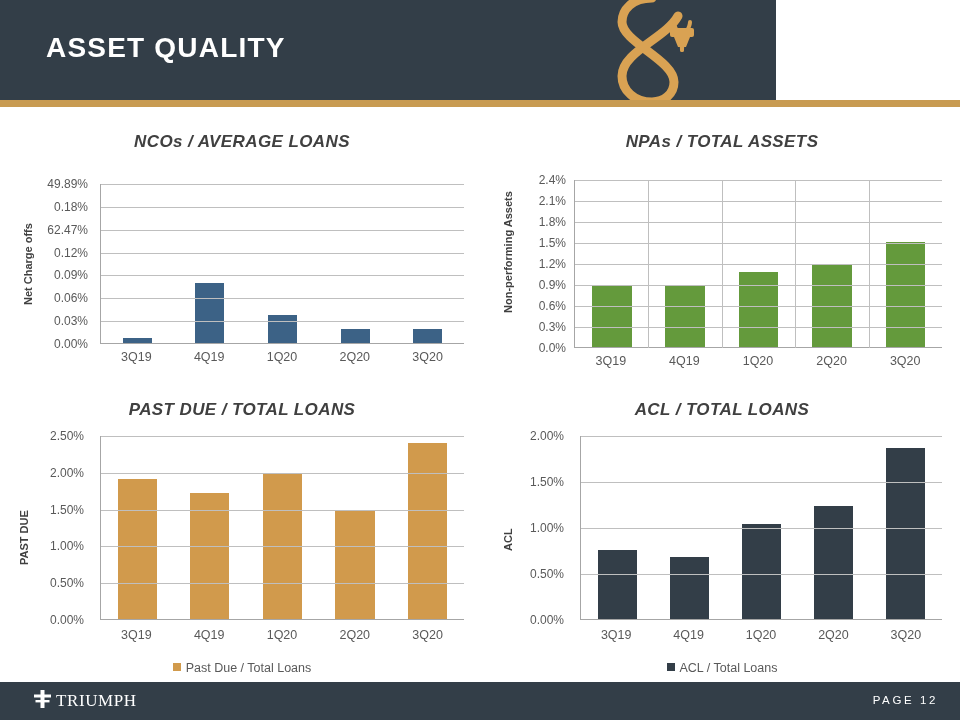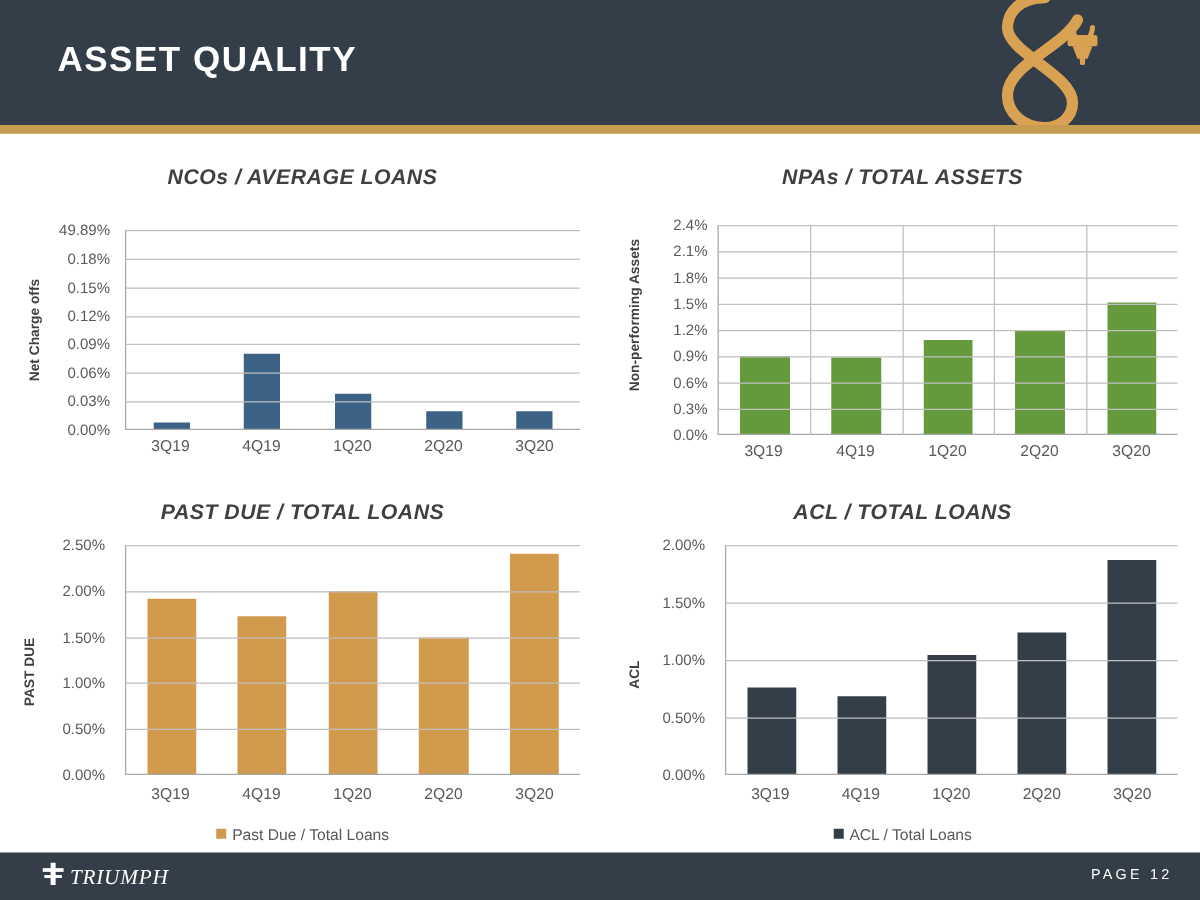--- a/index.html
+++ b/index.html
@@ -1,20 +1,20 @@
 <!DOCTYPE html>
 <html><head>
 <meta charset="utf-8">
 <style>
   html,body{margin:0;padding:0;}
   body{width:960px;height:720px;background:#ffffff;font-family:"Liberation Sans",sans-serif;overflow:hidden;}
   .slide{position:relative;width:960px;height:720px;background:#fff;}
 
   
-  .header{position:absolute;left:0;top:0;width:960px;height:100px;background:#333E48;overflow:hidden;}
+  .header{position:absolute;left:0;top:0;width:776px;height:100px;background:#333E48;overflow:hidden;}
   .header-rule{position:absolute;left:0;top:100px;width:960px;height:7px;background:#C89B52;}
   .slide-title{position:absolute;left:46px;top:32px;color:#FFFFFF;font-size:28px;font-weight:bold;letter-spacing:1.2px;}
   .amp-wrap{position:absolute;right:58px;top:-6px;width:140px;height:112px;}
   .amp-wrap svg{display:block;}
 
   
   .chart{position:absolute;}
   .chart-title{position:absolute;left:0;right:0;top:0;text-align:center;font-size:17px;font-weight:bold;color:#404040;letter-spacing:.4px;white-space:nowrap;font-style:italic;}
   .plot-wrap{position:absolute;}
   .yaxis-title{position:absolute;font-size:11px;font-weight:bold;color:#404040;
@@ -31,21 +31,21 @@
   .bar.narrow{width:40%;}
   .xlabels{position:absolute;left:0;right:0;display:flex;}
   .xlabel{flex:1;text-align:center;font-size:12.5px;color:#595959;}
   .legend{position:absolute;left:0;right:0;text-align:center;font-size:12.5px;color:#595959;}
   .legend-swatch{display:inline-block;width:8px;height:8px;vertical-align:middle;margin-right:5px;position:relative;top:-1px;}
   .legend-label{vertical-align:middle;}
 
   
   .footer{position:absolute;left:0;bottom:0;width:960px;height:38px;background:#333E48;}
   .logo{position:absolute;left:34px;top:8px;display:flex;align-items:center;gap:5px;}
-  .logo-word{color:#FFFFFF;font-family:"Liberation Serif",serif;font-size:17px;letter-spacing:.6px;font-style:italic;}
+  .logo-word{color:#FFFFFF;font-family:"Liberation Serif",serif;font-size:17px;letter-spacing:.6px;}
   .page-num{position:absolute;right:22px;top:12px;color:#FFFFFF;font-size:11.5px;letter-spacing:2.6px;}
 </style>
 </head>
 <body>
 
 <div class="slide">
 
   <div class="header">
     <div class="slide-title">ASSET QUALITY</div>
     <div class="amp-wrap">
@@ -68,21 +68,21 @@
   <div class="chart" id="chart0" style="left:8px;top:132px;width:468px;height:252px;">
     <div class="chart-title">NCOs / AVERAGE  LOANS</div>
     <div class="yaxis-title" style="left:14px;top:62px;height:140px;">Net Charge offs</div>
     <div class="plot-wrap" style="left:30px;top:52px;right:12px;height:160px;">
       <div class="ticks" style="left:0;">
           <div class="tick" style="top: 100%;">0.00%</div>
           <div class="tick" style="top: 85.7143%;">0.03%</div>
           <div class="tick" style="top: 71.4286%;">0.06%</div>
           <div class="tick" style="top: 57.1429%;">0.09%</div>
           <div class="tick" style="top: 42.8571%;">0.12%</div>
-          <div class="tick" style="top: 28.5714%;">0.15%</div>
+          <div class="tick" style="top: 28.5714%;">62.47%</div>
           <div class="tick" style="top: 14.2857%;">0.18%</div>
           <div class="tick" style="top: 0%;">49.89%</div>
         </div>
       <div class="plot" style="left:62px;">
         <div class="bars">
             <div class="barcell">
               <div class="bar narrow" style="height: 3.80952%; background: rgb(60, 98, 134);"></div>
             </div>
             <div class="barcell">
               <div class="bar narrow" style="height: 38.0952%; background: rgb(60, 98, 134);"></div>

